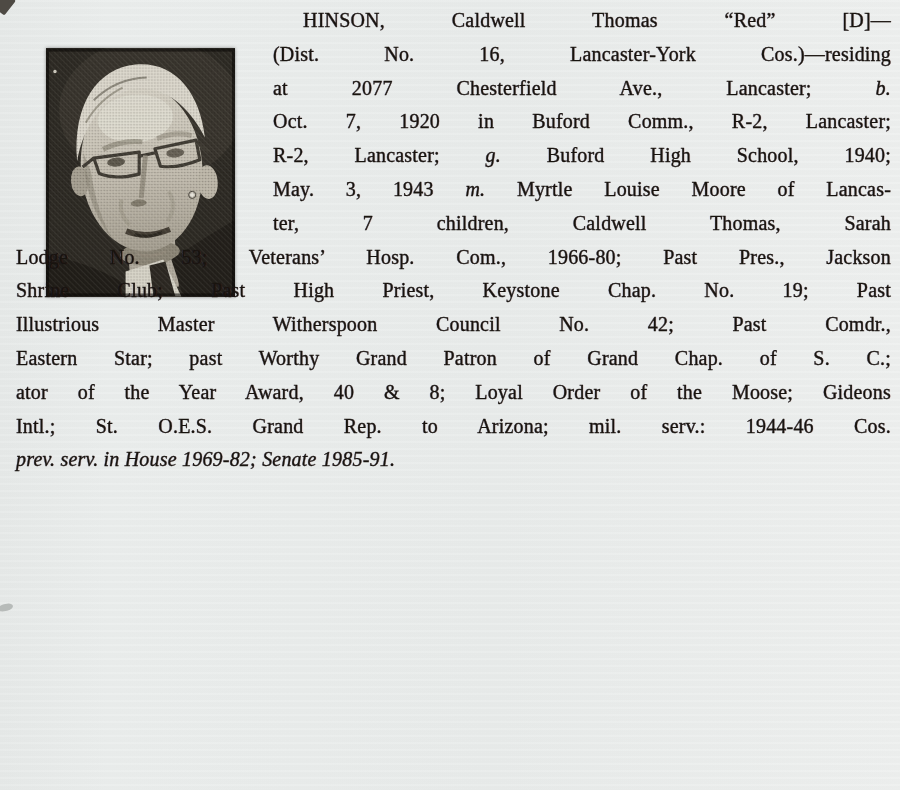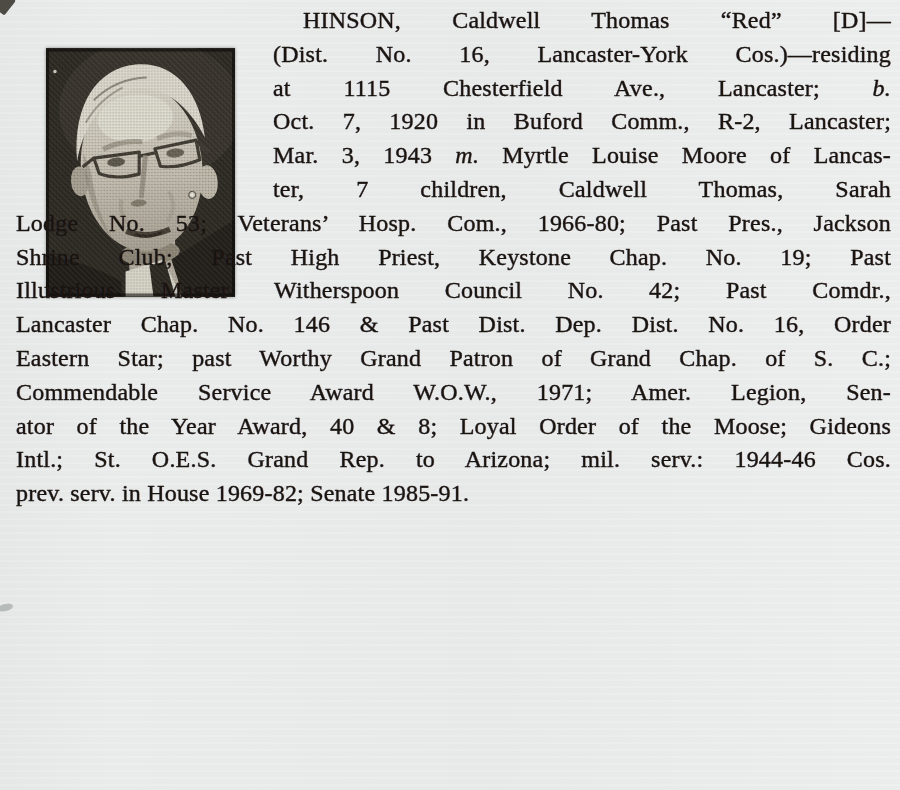--- a/index.html
+++ b/index.html
@@ -18,32 +18,32 @@
   }
 
   
   .bio {
     position: relative;
     box-sizing: border-box;
     width: 900px;
     padding: 4px 9px 0 16px;
   }
   .ln {
-    font-size: 24px;
+    font-size: 20px;
     line-height: 33.8px;
     letter-spacing: 0.2px;
     text-align: justify;
     text-align-last: justify;
     white-space: nowrap;
     -webkit-text-stroke: 0.3px #18140f;
     text-shadow: 0.7px 0 0.6px rgba(170,40,40,0.16), -0.7px 0 0.6px rgba(40,50,170,0.16);
   }
   .ln.w  { margin-left: 257px; }   
   .ln.fi { text-indent: 30px; }    
-  .ln.last { text-align: center; text-align-last: left; }
+  .ln.last { text-align: center; text-align-last: left; font-style: italic; }
   .italic { font-style: italic; }
 
   
   .photo {
     position: absolute;
     left: 46px;
     top: 48px;
     width: 189px;
     height: 249px;
     box-shadow: 0 0 3px rgba(20,20,20,0.45);
@@ -138,28 +138,27 @@
 
       <rect x="0" y="0" width="190" height="249" fill="url(#htdots)"></rect>
       <rect x="0" y="0" width="190" height="249" fill="url(#htlines)"></rect>
       <rect x="1.5" y="1.5" width="187" height="246" fill="none" stroke="rgba(10,8,6,0.55)" stroke-width="3"></rect>
     </svg>
   </div>
 
   <div class="bio">
     <div class="ln w fi"><span>HINSON, Caldwell Thomas “Red” [D]—</span></div>
     <div class="ln w"><span>(Dist. No. 16, Lancaster-York Cos.)—residing</span></div>
-    <div class="ln w"><span>at 1115 Chesterfield Ave., Lancaster; </span><span class="italic">b.</span></div>
+    <div class="ln w"><span>at 2077 Chesterfield Ave., Lancaster; </span><span class="italic">b.</span></div>
     <div class="ln w"><span>Oct. 7, 1920 in Buford Comm., R-2, Lancaster;</span></div>
-    <div class="ln w"><span>Mar. 3, 1943 </span><span class="italic">m.</span><span> Myrtle Louise Moore of Lancas-</span></div>
+    <div class="ln w"><span>R-2, Lancaster; </span><span class="italic">g.</span><span> Buford High School, 1940;</span></div>
+    <div class="ln w"><span>May. 3, 1943 </span><span class="italic">m.</span><span> Myrtle Louise Moore of Lancas-</span></div>
     <div class="ln w"><span>ter, 7 children, Caldwell Thomas, Sarah</span></div>
     <div class="ln"><span>Lodge No. 53; Veterans’ Hosp. Com., 1966-80; Past Pres., Jackson</span></div>
     <div class="ln"><span>Shrine Club; Past High Priest, Keystone Chap. No. 19; Past</span></div>
     <div class="ln"><span>Illustrious Master Witherspoon Council No. 42; Past Comdr.,</span></div>
-    <div class="ln"><span>Lancaster Chap. No. 146 &amp; Past Dist. Dep. Dist. No. 16, Order</span></div>
     <div class="ln"><span>Eastern Star; past Worthy Grand Patron of Grand Chap. of S. C.;</span></div>
-    <div class="ln"><span>Commendable Service Award W.O.W., 1971; Amer. Legion, Sen-</span></div>
     <div class="ln"><span>ator of the Year Award, 40 &amp; 8; Loyal Order of the Moose; Gideons</span></div>
     <div class="ln"><span>Intl.; St. O.E.S. Grand Rep. to Arizona; mil. serv.: 1944-46 Cos.</span></div>
     <div class="ln last"><span>prev. serv. in House 1969-82; Senate 1985-91.</span></div>
   </div>
 
 </div>
 
 </body></html>

